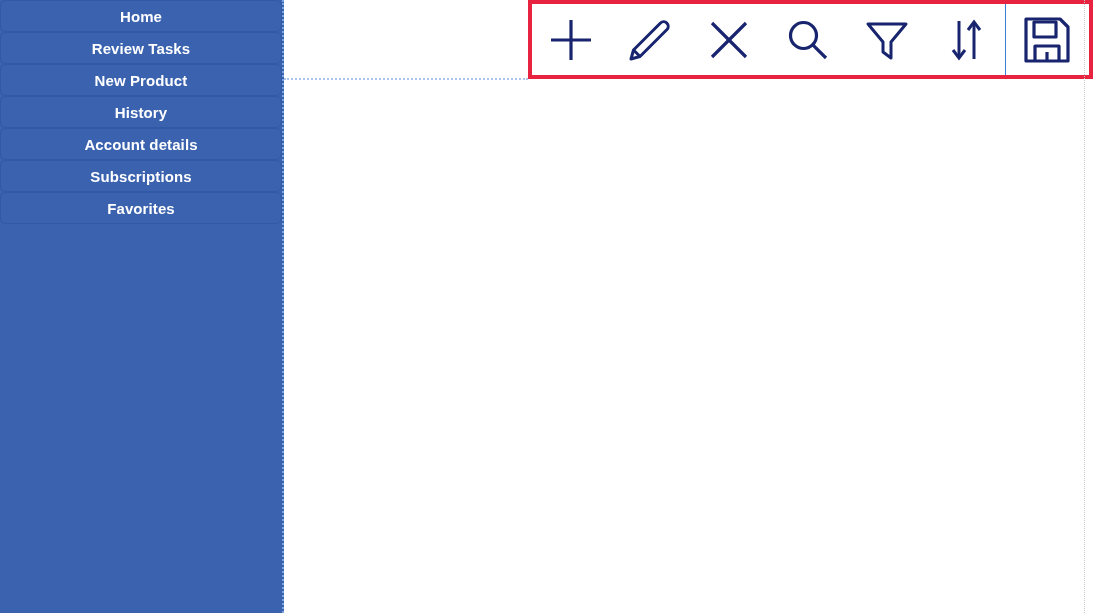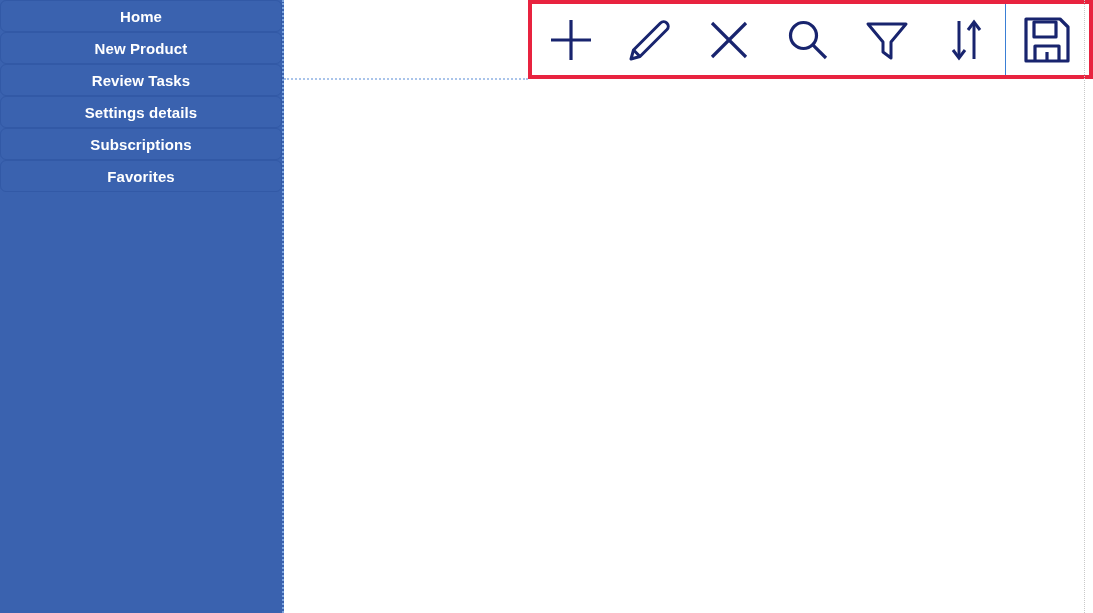--- a/index.html
+++ b/index.html
@@ -144,27 +144,30 @@
 
 <div id="app-root">
 
   <nav id="sidebar">
     <div id="sidebar-menu">
 
       <div class="nav-item">
         <span>Home</span>
       </div>
       <div class="nav-item">
+        <span>Review Tasks</span>
+      </div>
+      <div class="nav-item">
         <span>New Product</span>
       </div>
       <div class="nav-item">
-        <span>Review Tasks</span>
-      </div>
-      <div class="nav-item">
-        <span>Settings details</span>
+        <span>History</span>
+      </div>
+      <div class="nav-item">
+        <span>Account details</span>
       </div>
       <div class="nav-item">
         <span>Subscriptions</span>
       </div>
       <div class="nav-item">
         <span>Favorites</span>
       </div>
 
     </div>
   </nav>

